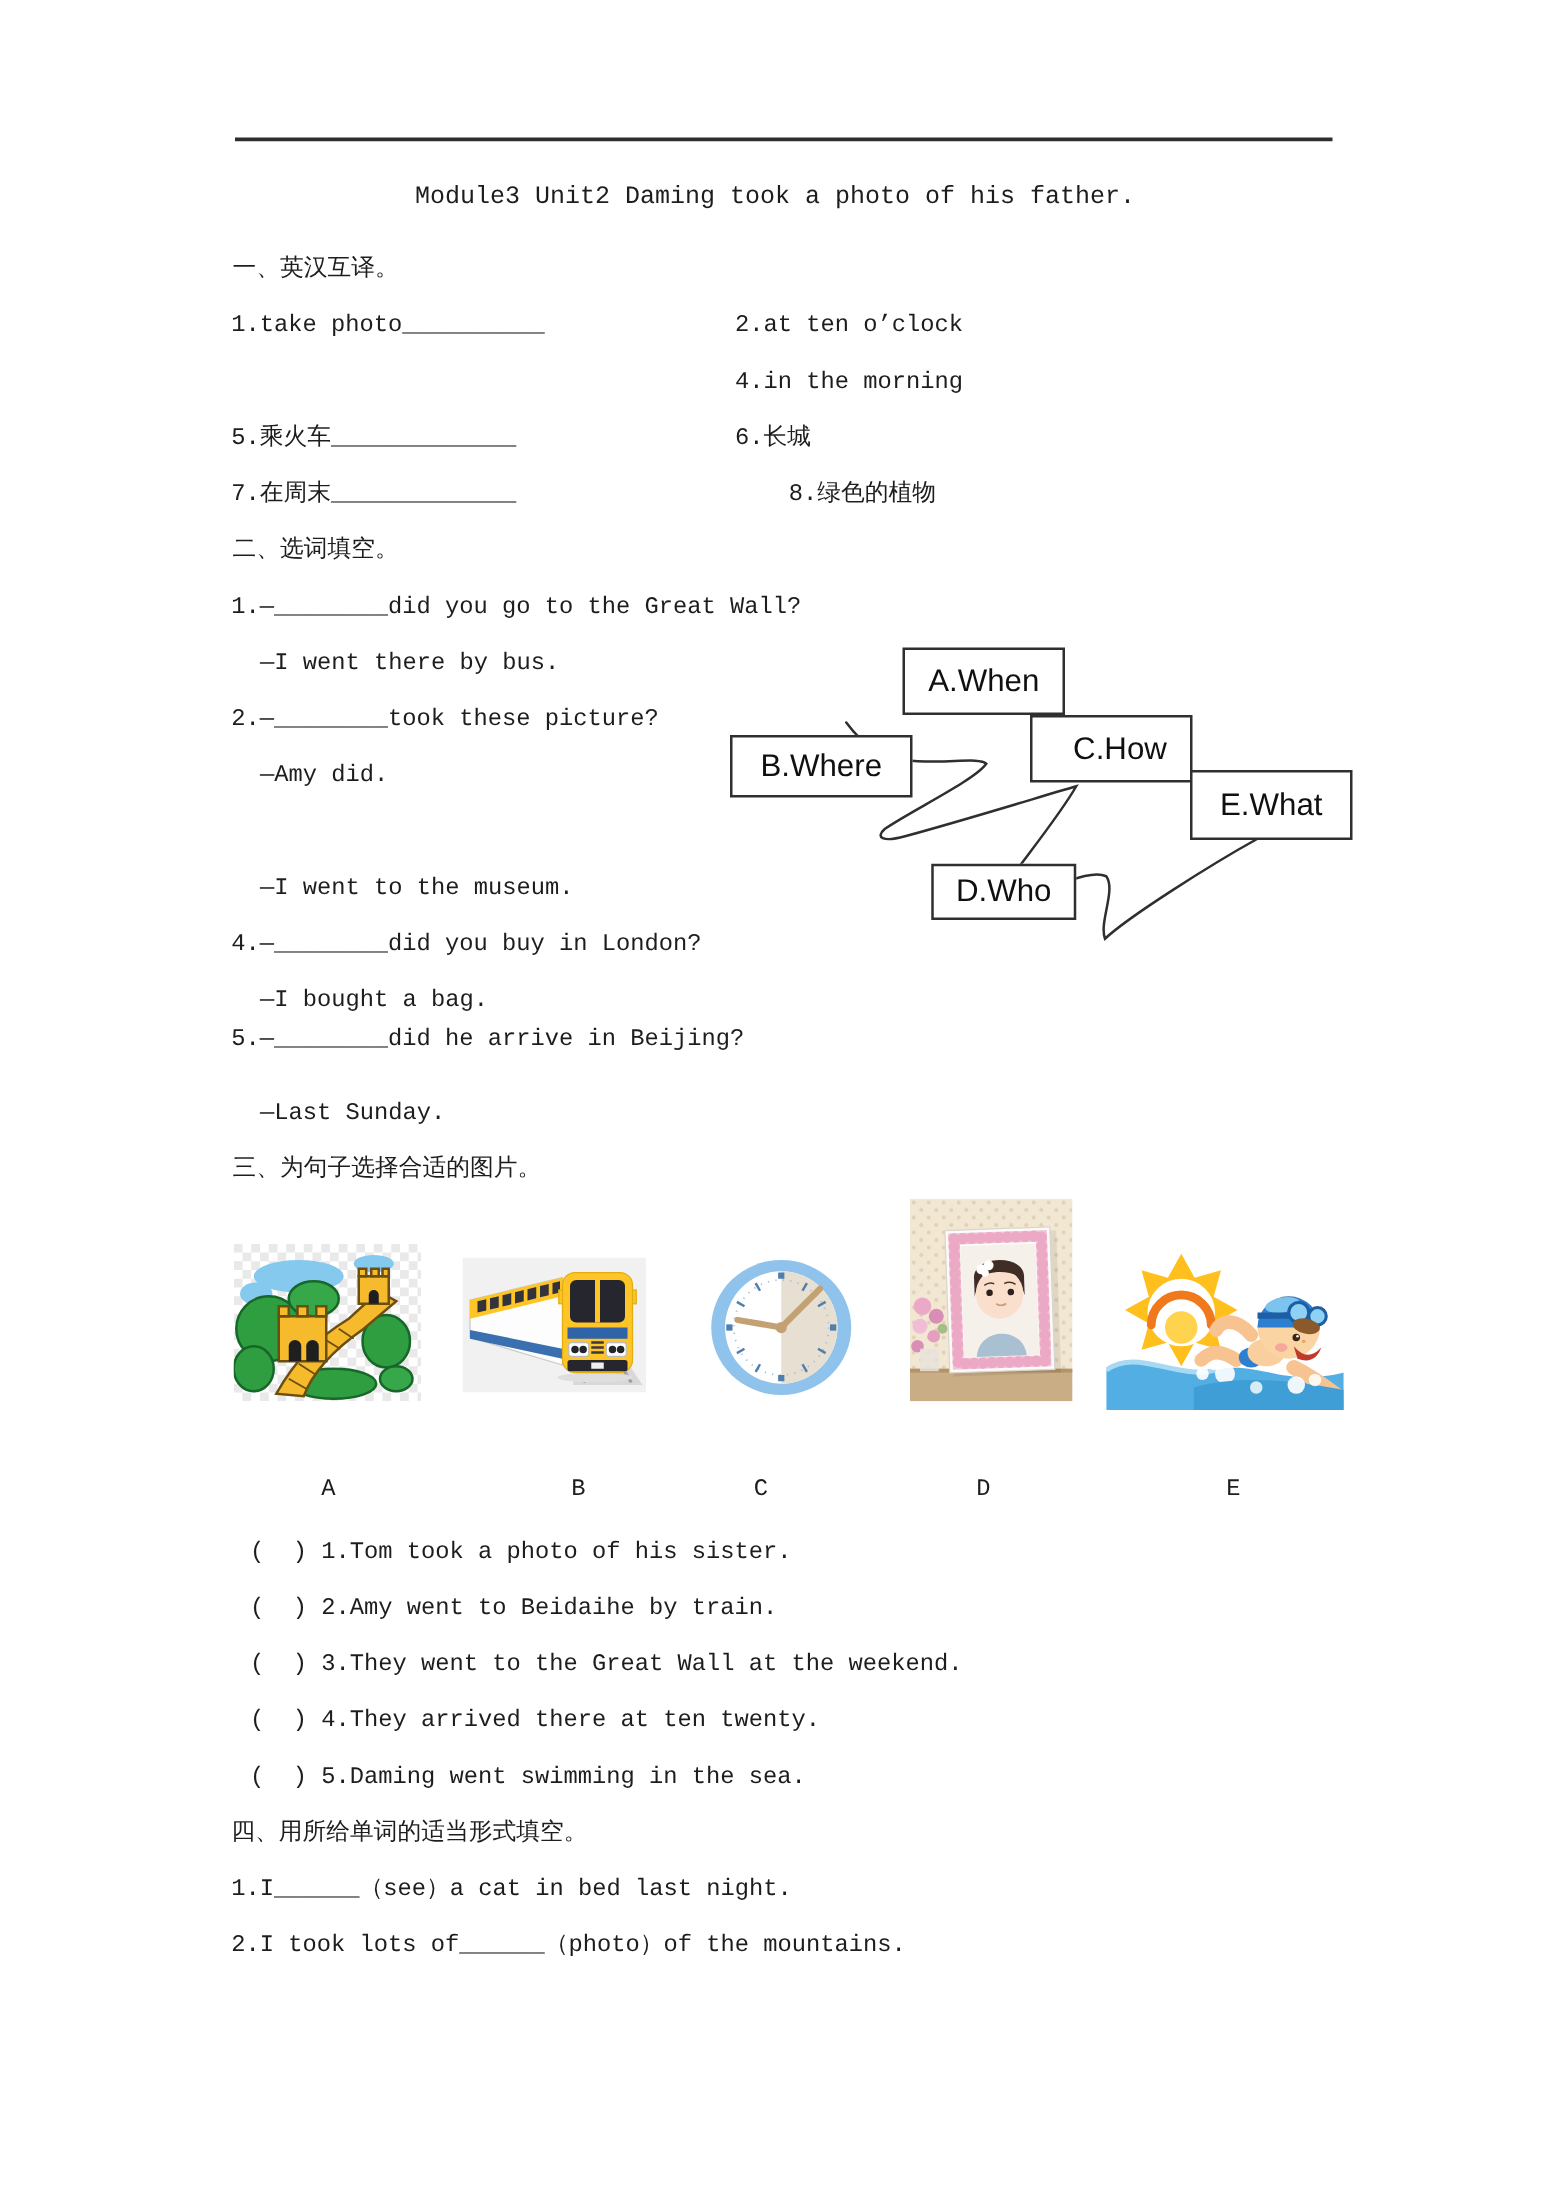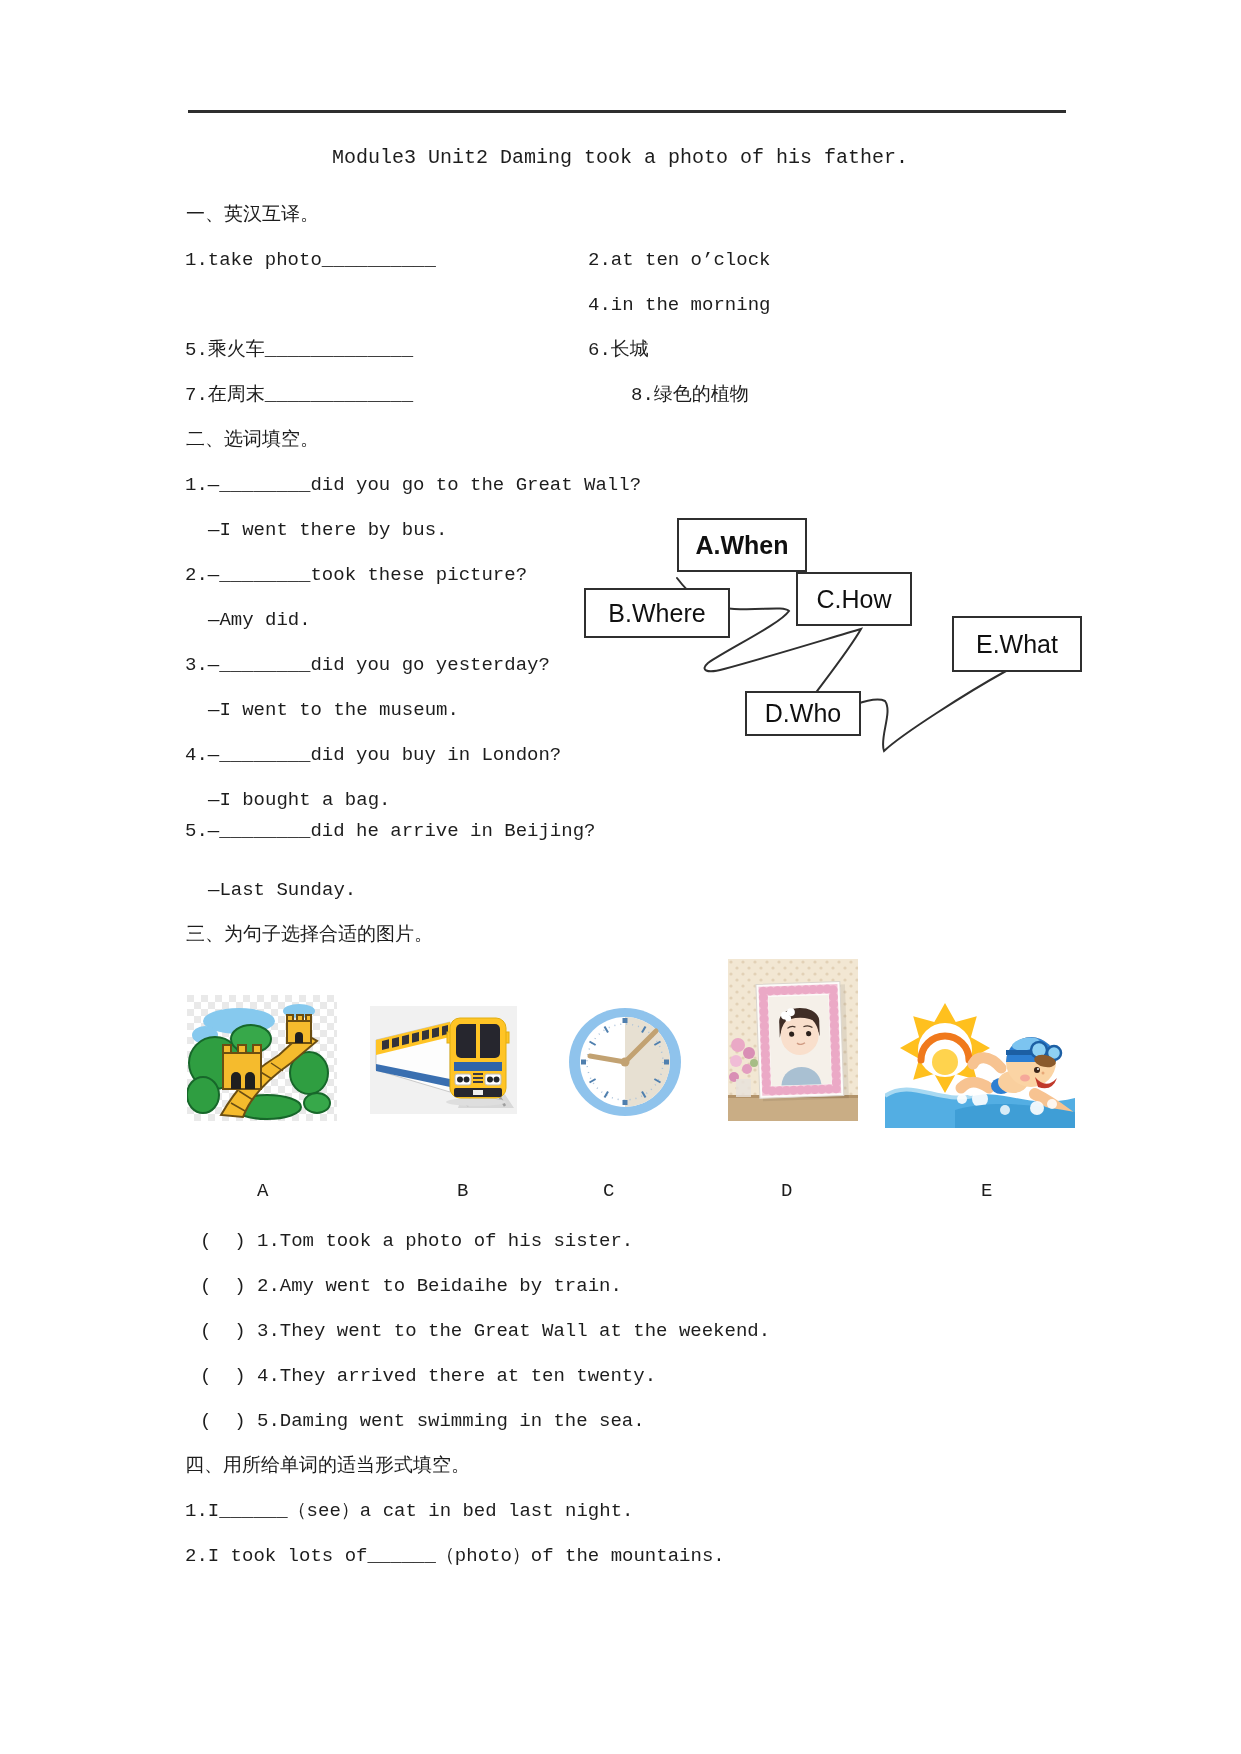--- a/index.html
+++ b/index.html
@@ -6,23 +6,23 @@
   .page{position:relative;width:1241px;height:1754px;background:#ffffff;overflow:hidden;
         font-family:"Liberation Mono","DejaVu Sans Mono",monospace;color:#1d1d1d;}
   .toprule{position:absolute;left:188px;top:110px;width:878px;height:3px;background:#2e2e2e;}
   .title{position:absolute;left:170px;top:146px;width:900px;text-align:center;
          font-size:20px;font-weight:normal;white-space:pre;}
   .line{position:absolute;font-size:19px;line-height:25px;white-space:pre;}
   .heading{font-size:19px;}
   .opt-box{position:absolute;z-index:3;background:#ffffff;border:2px solid #2f2f2f;
            display:flex;align-items:center;justify-content:center;
            font-family:"Liberation Sans",sans-serif;font-size:25px;color:#101010;}
-  .opt-a{left:677px;top:518px;width:126px;height:50px;font-weight:bold;}
+  .opt-a{left:722px;top:518px;width:126px;height:50px;}
   .opt-b{left:584px;top:588px;width:142px;height:46px;}
-  .opt-c{left:796px;top:572px;width:112px;height:50px;}
+  .opt-c{left:824px;top:572px;width:112px;height:50px;padding-left:14px;}
   .opt-d{left:705px;top:691px;width:112px;height:41px;margin-left:40px;}
   .opt-e{left:952px;top:616px;width:126px;height:52px;}
   .squiggle{position:absolute;left:560px;top:560px;z-index:2;}
   .pic{position:absolute;z-index:1;}
   .letter{position:absolute;font-size:19px;}
 </style>
 </head>
 <body>
 
 <div class="page">
@@ -37,21 +37,20 @@
   <div class="line" style="left:185px;top:338px">5.乘火车_____________</div>
   <div class="line" style="left:588px;top:338px">6.长城</div>
   <div class="line" style="left:185px;top:383px">7.在周末_____________</div>
   <div class="line" style="left:631px;top:383px">8.绿色的植物</div>
 
   <div class="line heading" style="left:186px;top:428px">二、选词填空。</div>
   <div class="line" style="left:185px;top:473px">1.—________did you go to the Great Wall?</div>
   <div class="line" style="left:208px;top:518px">—I went there by bus.</div>
   <div class="line" style="left:185px;top:563px">2.—________took these picture?</div>
   <div class="line" style="left:208px;top:608px">—Amy did.</div>
-  <div class="line" style="left:185px;top:653px">3.—________did you go yesterday?</div>
   <div class="line" style="left:208px;top:698px">—I went to the museum.</div>
   <div class="line" style="left:185px;top:743px">4.—________did you buy in London?</div>
   <div class="line" style="left:208px;top:788px">—I bought a bag.</div>
   <div class="line" style="left:185px;top:819px">5.—________did he arrive in Beijing?</div>
   <div class="line" style="left:208px;top:878px">—Last Sunday.</div>
 
   <svg class="squiggle" width="470" height="215" viewBox="560 560 470 215">
     <path d="M677,578 C692,598 704,605 724,608 C754,612 783,605 789,611
              C780,624 730,648 708,663 C700,670 706,674 724,669
              C772,656 830,638 861,629 C845,657 810,698 798,718

